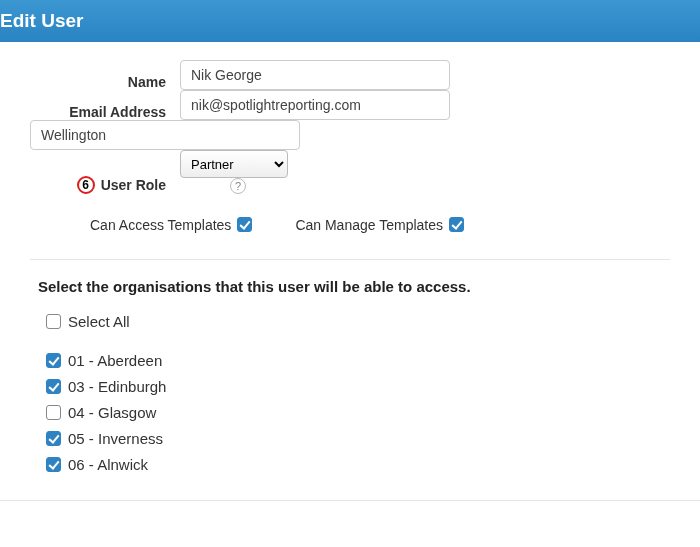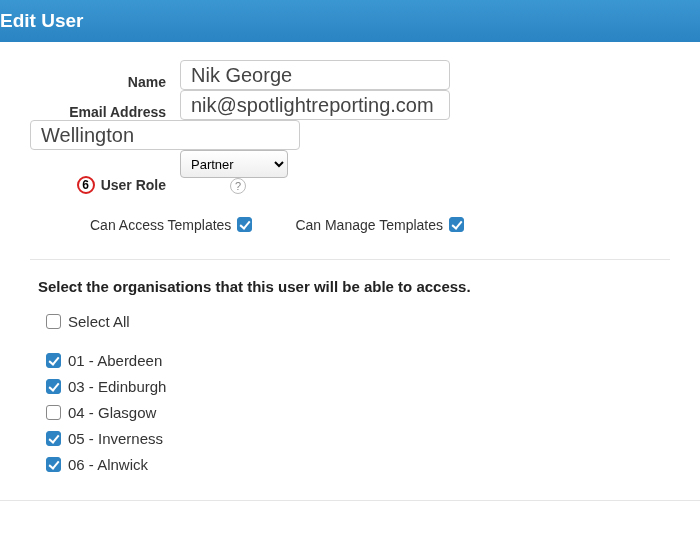--- a/index.html
+++ b/index.html
@@ -34,21 +34,21 @@
     color: #333;
     padding-right: 14px;
     font-size: 14px;
   }
   .input-text {
     width: 270px;
     height: 30px;
     border: 1px solid #ccc;
     border-radius: 4px;
     padding: 4px 10px;
-    font-size: 20px;
+    font-size: 14px;
     color: #444;
   }
   .select-wrap {
     display: inline-flex;
     align-items: center;
     flex-direction: column;
   }
   select.input-select {
     width: 108px;
     height: 28px;

